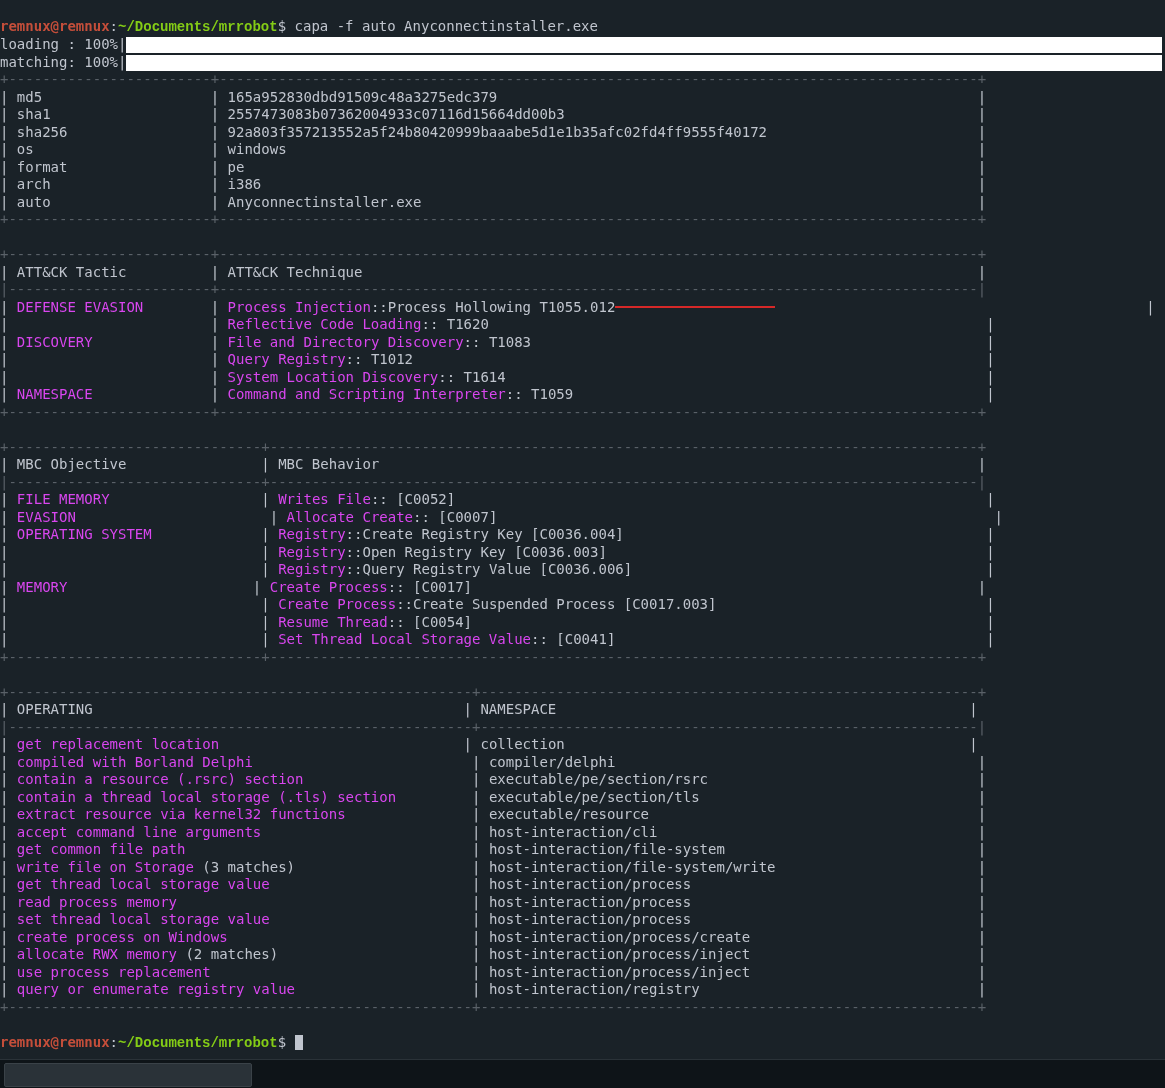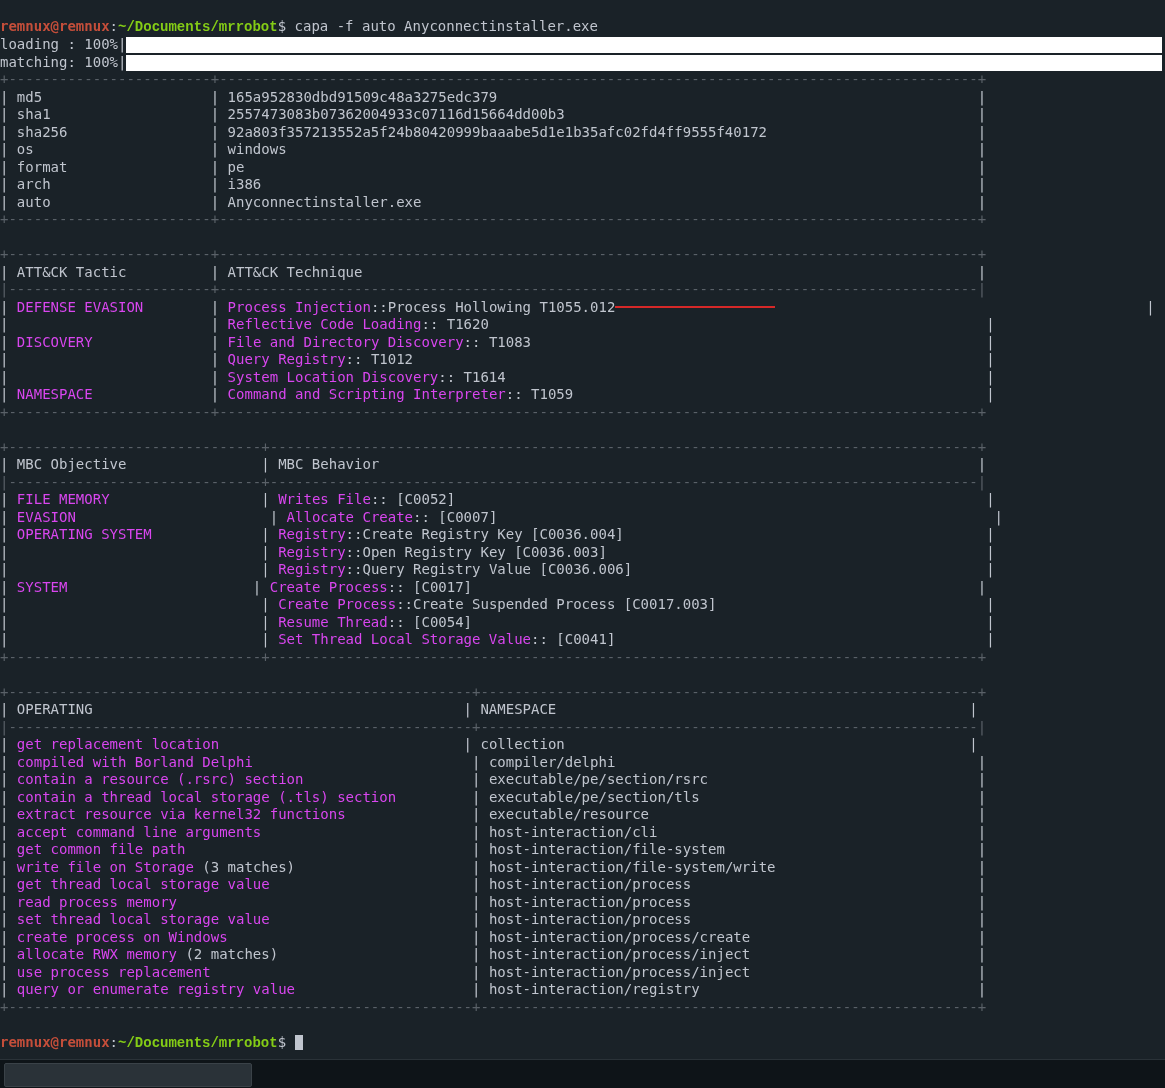--- a/index.html
+++ b/index.html
@@ -96,21 +96,21 @@
 </div><span class="gray">+------------------------+------------------------------------------------------------------------------------------+</span>
 
 <span class="gray">+------------------------------+------------------------------------------------------------------------------------+</span>
 <span class="text">| MBC Objective                | MBC Behavior                                                                       |</span>
 <span class="gray">|------------------------------+------------------------------------------------------------------------------------|</span>
 <div id="mbc-rows"><span class="text">| <span class="link">FILE MEMORY                 </span> | <span class="link">Writes File</span><span class="text">:: [C0052]</span>                                                               |</span>
 <span class="text">| <span class="link">EVASION                      </span> | <span class="link">Allocate Create</span><span class="text">:: [C0007]</span>                                                           |</span>
 <span class="text">| <span class="link">OPERATING SYSTEM            </span> | <span class="link">Registry</span><span class="text">::Create Registry Key [C0036.004]</span>                                           |</span>
 <span class="text">|                              | <span class="link">Registry</span><span class="text">::Open Registry Key [C0036.003]</span>                                             |</span>
 <span class="text">|                              | <span class="link">Registry</span><span class="text">::Query Registry Value [C0036.006]</span>                                          |</span>
-<span class="text">| <span class="link">SYSTEM                     </span> | <span class="link">Create Process</span><span class="text">:: [C0017]</span>                                                            |</span>
+<span class="text">| <span class="link">MEMORY                     </span> | <span class="link">Create Process</span><span class="text">:: [C0017]</span>                                                            |</span>
 <span class="text">|                              | <span class="link">Create Process</span><span class="text">::Create Suspended Process [C0017.003]</span>                                |</span>
 <span class="text">|                              | <span class="link">Resume Thread</span><span class="text">:: [C0054]</span>                                                             |</span>
 <span class="text">|                              | <span class="link">Set Thread Local Storage Value</span><span class="text">:: [C0041]</span>                                            |</span>
 </div><span class="gray">+------------------------------+------------------------------------------------------------------------------------+</span>
 
 <span class="gray">+-------------------------------------------------------+-----------------------------------------------------------+</span>
 <span class="text">| OPERATING                                            | NAMESPACE                                                 |</span>
 <span class="gray">|-------------------------------------------------------+-----------------------------------------------------------|</span>
 <div id="cap-rows"><span class="text">| <span class="link">get replacement location</span><span class="text"></span>                             | <span class="text">collection</span>                                                |</span>
 <span class="text">| <span class="link">compiled with Borland Delphi</span><span class="text"></span>                          | <span class="text">compiler/delphi</span>                                           |</span>

